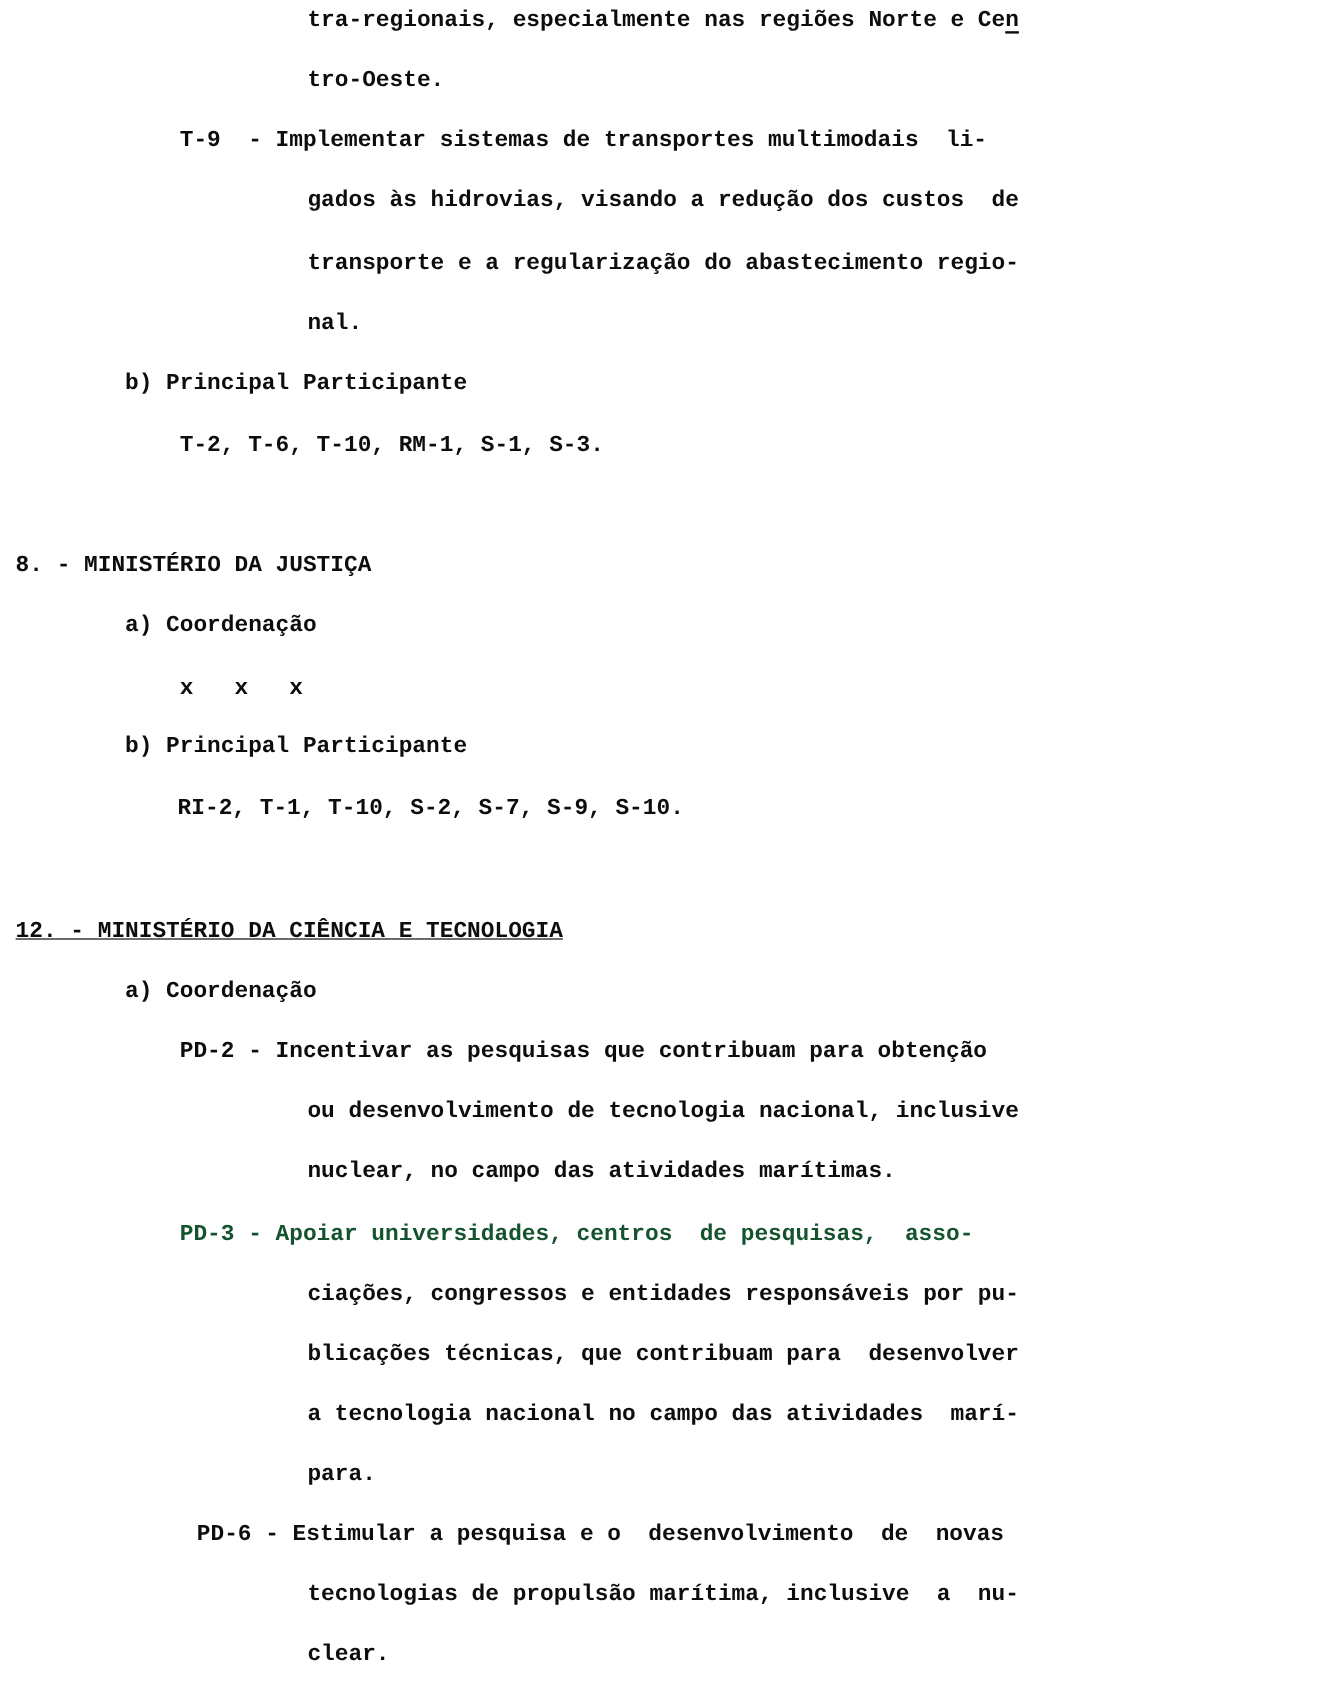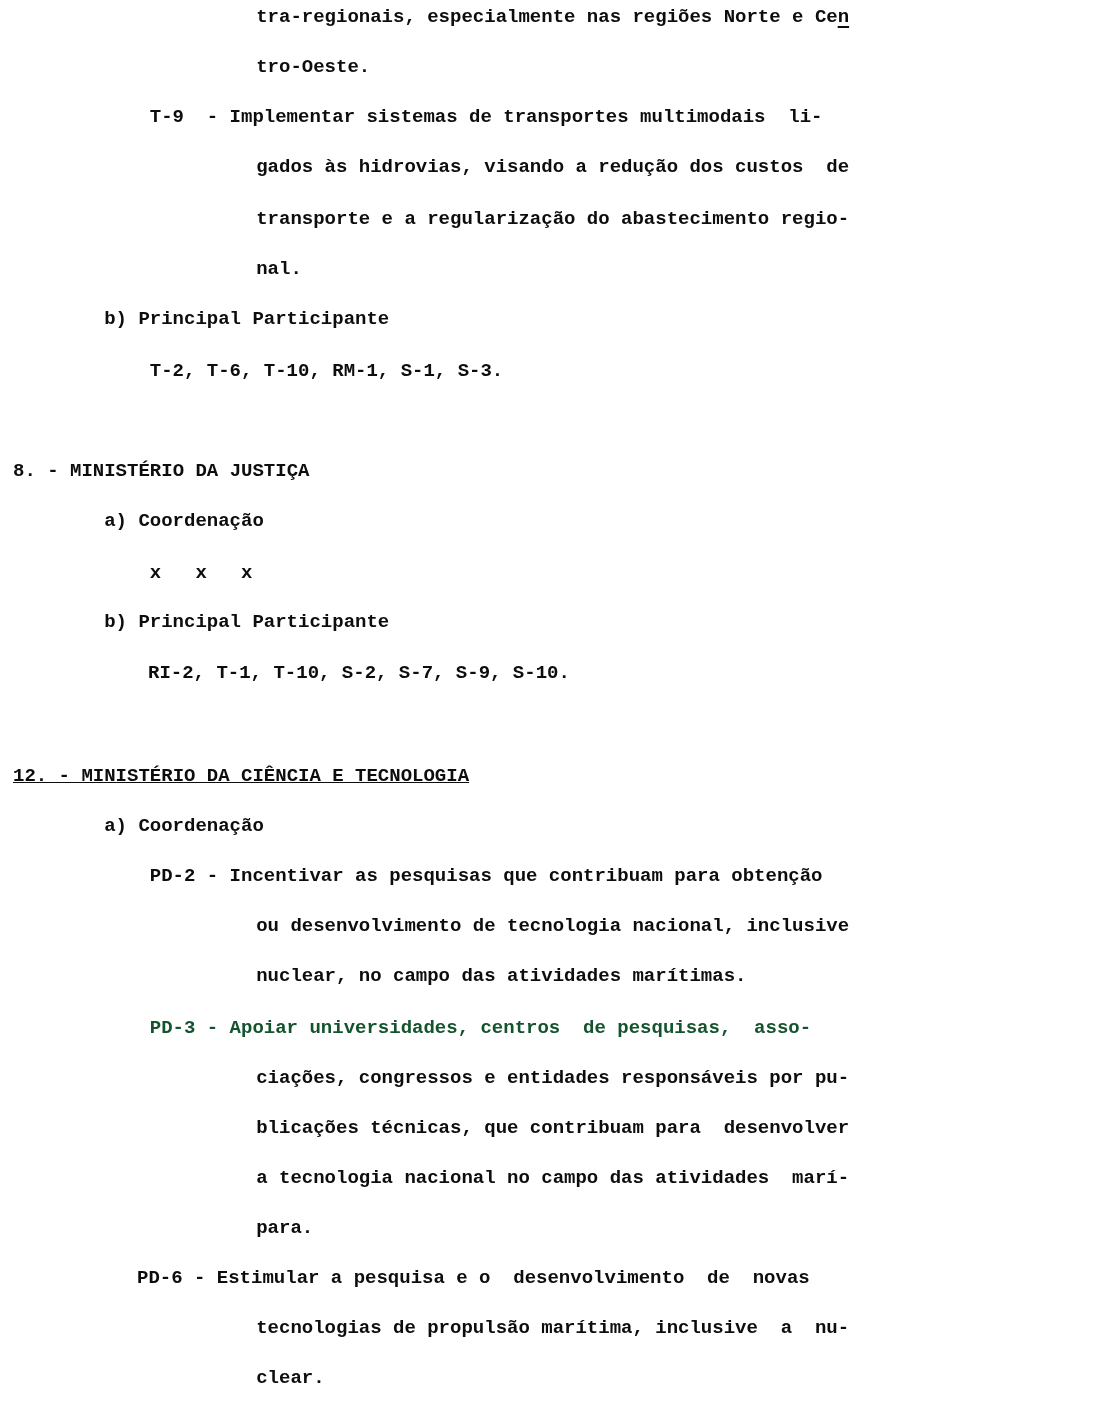--- a/index.html
+++ b/index.html
@@ -51,16 +51,16 @@
     <div class="line" style="left: 13px; top: 767px; color: rgb(13, 13, 13); text-decoration: underline;">12. - MINISTÉRIO DA CIÊNCIA E TECNOLOGIA</div>
     <div class="line" style="left: 104.2px; top: 817px; color: rgb(13, 13, 13);">a) Coordenação</div>
     <div class="line" style="left: 149.8px; top: 867px; color: rgb(13, 13, 13);">PD-2 - Incentivar as pesquisas que contribuam para obtenção</div>
     <div class="line" style="left: 256.2px; top: 917px; color: rgb(13, 13, 13);">ou desenvolvimento de tecnologia nacional, inclusive</div>
     <div class="line" style="left: 256.2px; top: 967px; color: rgb(13, 13, 13);">nuclear, no campo das atividades marítimas.</div>
     <div class="line" style="left: 149.8px; top: 1019px; color: #14532d;">PD-3 - Apoiar universidades, centros  de pesquisas,  asso-</div>
     <div class="line" style="left: 256.2px; top: 1069px; color: rgb(13, 13, 13);">ciações, congressos e entidades responsáveis por pu-</div>
     <div class="line" style="left: 256.2px; top: 1119px; color: rgb(13, 13, 13);">blicações técnicas, que contribuam para  desenvolver</div>
     <div class="line" style="left: 256.2px; top: 1169px; color: rgb(13, 13, 13);">a tecnologia nacional no campo das atividades  marí-</div>
     <div class="line" style="left: 256.2px; top: 1219px; color: rgb(13, 13, 13);">para.</div>
-    <div class="line" style="left: 137px; top: 1269px; color: rgb(13, 13, 13);">PD-6 - Estimular a pesquisa e o  desenvolvimento  de  novas</div>
+    <div class="line" style="left: 164px; top: 1269px; color: rgb(13, 13, 13);">PD-6 - Estimular a pesquisa e o  desenvolvimento  de  novas</div>
     <div class="line" style="left: 256.2px; top: 1319px; color: rgb(13, 13, 13);">tecnologias de propulsão marítima, inclusive  a  nu-</div>
     <div class="line" style="left: 256.2px; top: 1369px; color: rgb(13, 13, 13);">clear.</div>
   </div>
 
 </body></html>

